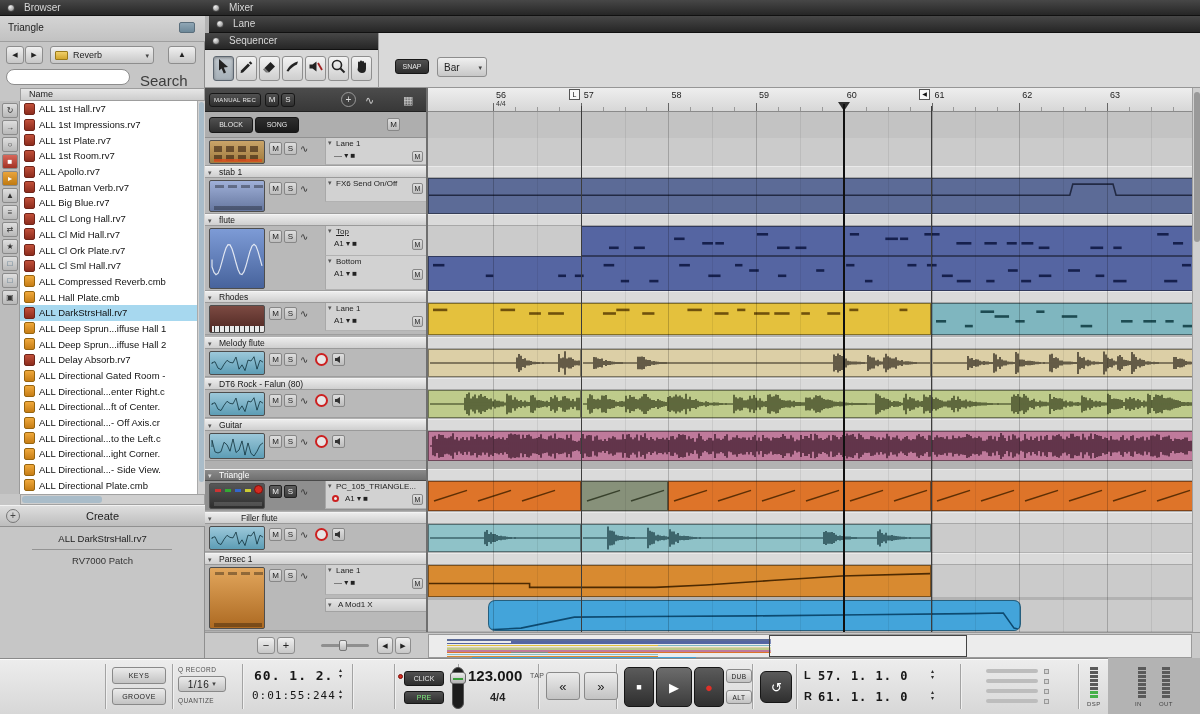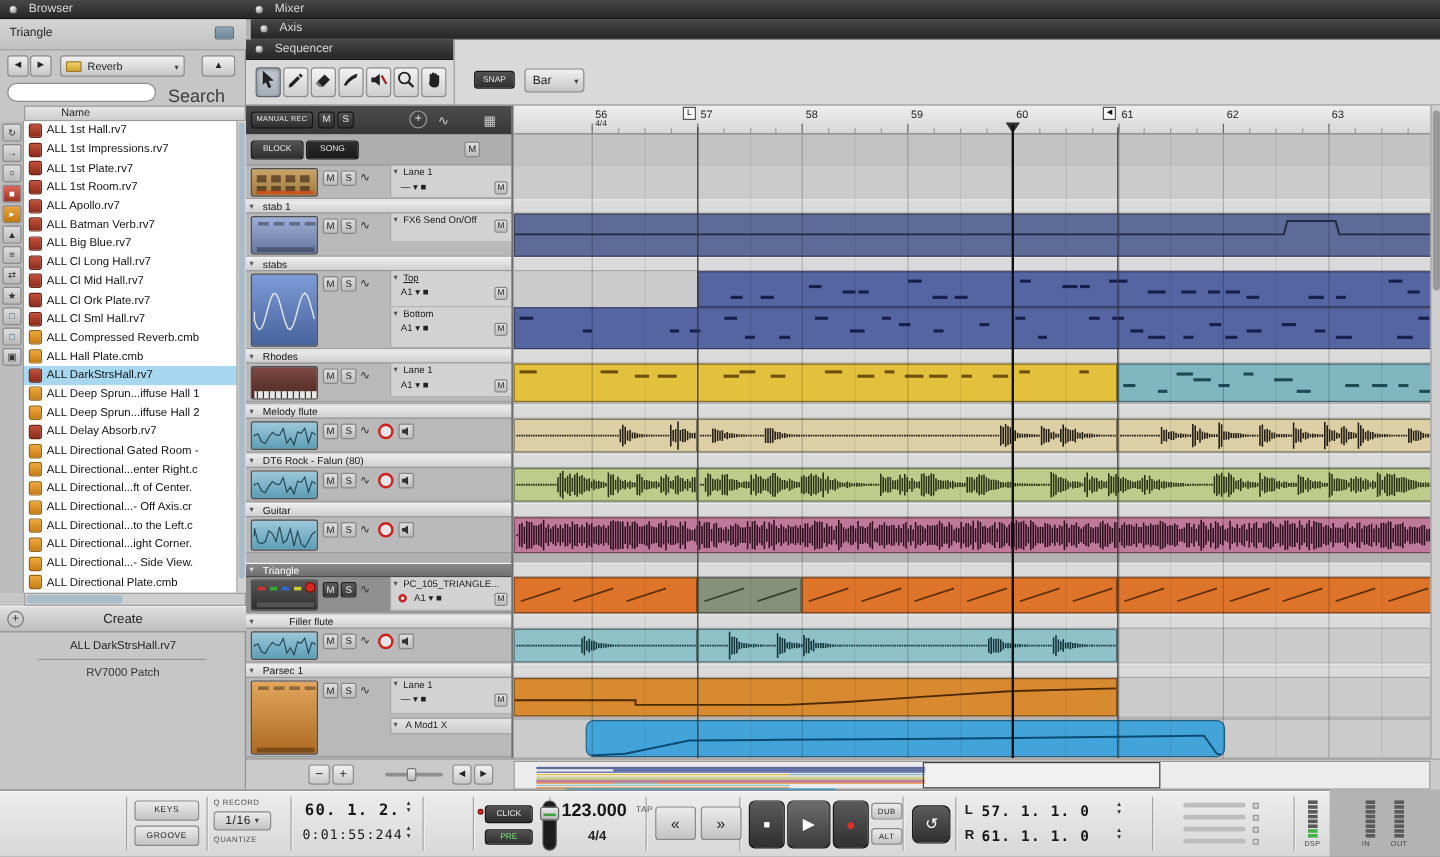--- a/index.html
+++ b/index.html
@@ -65,21 +65,21 @@
         <span style="position:absolute;left:4px;top:4px;width:13px;height:9px;background:linear-gradient(#f0cf6a,#d2a62e);border:1px solid #9a7a1a;border-radius:1px"></span>
         <span style="position:absolute;left:22px;top:3px;font-size:9px">Reverb</span>
         <span style="position:absolute;right:4px;top:5px" class="caret">▾</span>
       </div>
       <div class="btn3d" style="left:168px;top:4px;width:28px;height:18px;line-height:16px;font-size:8px">▲</div>
     </div>
     <div style="position:absolute;left:0;top:68px;width:205px;height:20px">
       <input style="position: absolute; left: 6px; top: 1px; width: 124px; height: 16px; border: 1px solid rgb(141, 141, 141); border-radius: 8px; font-size: 9px; padding: 0px 8px; background: rgb(255, 255, 255);" value="">
       <span style="position:absolute;left:140px;top:4px;font-size:15px;color:#3c3c3c">Search</span>
     </div>
-    <div style="position:absolute;left:20px;top:88px;width:185px;height:13px;background:linear-gradient(#e6e6e6,#cdcdcd);border:1px solid #9d9d9d;font-size:9px;line-height:11px;padding-left:30px;color:#222">
+    <div style="position:absolute;left:20px;top:88px;width:185px;height:13px;background:linear-gradient(#e6e6e6,#cdcdcd);border:1px solid #9d9d9d;font-size:9px;line-height:11px;padding-left:8px;color:#222">
       <span>Name</span>
     </div>
     <div id="file-list">
         <div class="frow">
           <span class="ficon"></span>
           <span>ALL 1st Hall.rv7</span>
         </div>
         <div class="frow">
           <span class="ficon"></span>
           <span>ALL 1st Impressions.rv7</span>
@@ -206,21 +206,21 @@
       </div>
   </aside>
 
   <main id="main">
     <div class="titlebar" style="left:0;top:0;width:995px;height:16px">
       <span class="winbtn"></span>
       <span>Mixer</span>
     </div>
     <div class="titlebar" style="left:4px;top:16px;width:991px;height:17px">
       <span class="winbtn"></span>
-      <span>Axis</span>
+      <span>Lane</span>
     </div>
     <div class="titlebar" style="left:0;top:33px;width:173px;height:17px">
       <span class="winbtn"></span>
       <span>Sequencer</span>
     </div>
     <div style="position:absolute;left:173px;top:33px;width:822px;height:17px;background:#d9d9d9"></div>
     <div id="toolbar">
       <div id="tools">
           <div class="toolbtn sel" style="position: absolute; left: 8px; top: 6px; width: 21px; height: 25px;">
             <svg width="19" height="23" style="position: absolute; left: 0px; top: 0px;">
@@ -322,21 +322,21 @@
         </div>
         <div class="mini-box" style="left: 64px; top: 94px;">M</div>
         <div class="mini-box" style="left: 79px; top: 94px;">S</div>
         <div style="position: absolute; left: 95px; top: 95px; font-size: 10px; color: rgb(51, 51, 51);">∿</div>
         <div class="lane" style="position: absolute; left: 120px; top: 90px; width: 103px; height: 24px;">
           <div style="position: absolute; left: 2px; top: 1px; font-size: 7px; color: rgb(85, 85, 85);">▾</div>
           <div style="position: absolute; left: 10px; top: 1px; font-size: 8px; white-space: nowrap; overflow: hidden; width: 90px;">FX6 Send On/Off</div>
           <div class="mini-box" style="left: 86px; top: 5px; width: 11px; height: 11px; line-height: 9px; font-size: 7px;">M</div>
         </div>
         <div style="position: absolute; left: 0px; top: 138px; width: 223px; height: 65px; background: rgb(185, 185, 185); border-bottom: 1px solid rgb(158, 158, 158);"></div>
-        <div class="tname" style="position: absolute; left: 0px; top: 126px; width: 223px; height: 12px;"><div class="dis">▾</div><span>stabs</span></div>
+        <div class="tname" style="position: absolute; left: 0px; top: 126px; width: 223px; height: 12px;"><div class="dis">▾</div><span>flute</span></div>
         <div class="dev" style="position: absolute; left: 4px; top: 140px; width: 56px; height: 61px; background: linear-gradient(rgb(125, 155, 214), rgb(71, 99, 156));">
           <svg width="56" height="61" style="position: absolute; left: 0px; top: 0px;">
             <path d="M2 30.5 L2 37.811239463714095 L4 43.332432518320424 L6 45.71179854571183 L8 44.36678575909165 L10 39.626700197585336 L12 32.65208012291298 L14 25.150555777733295 L16 18.958761946554095 L18 15.59266570560727 L20 15.876404811387138 L22 19.74051003505152 L24 26.23891365246638 L26 33.780579818339184 L28 40.519045630461534 L30 44.80449964581477 L32 45.58771326100657 L34 42.676928467508226 L36 36.78480689993679 L38 29.353945412957408 L40 22.20367805893711 L42 17.084639660432032 L44 15.250149350101772 L46 17.149354336001466 L48 22.31726300049337 L50 29.48859106539419 L52 36.90754731160627" stroke="rgba(255,255,255,.8)" stroke-width="1.2" fill="none"></path>
           </svg>
         </div>
         <div class="mini-box" style="left: 64px; top: 142px;">M</div>
         <div class="mini-box" style="left: 79px; top: 142px;">S</div>
         <div style="position: absolute; left: 95px; top: 143px; font-size: 10px; color: rgb(51, 51, 51);">∿</div>
         <div class="lane" style="position: absolute; left: 120px; top: 138px; width: 103px; height: 30px;">
           <div style="position: absolute; left: 2px; top: 1px; font-size: 7px; color: rgb(85, 85, 85);">▾</div>

